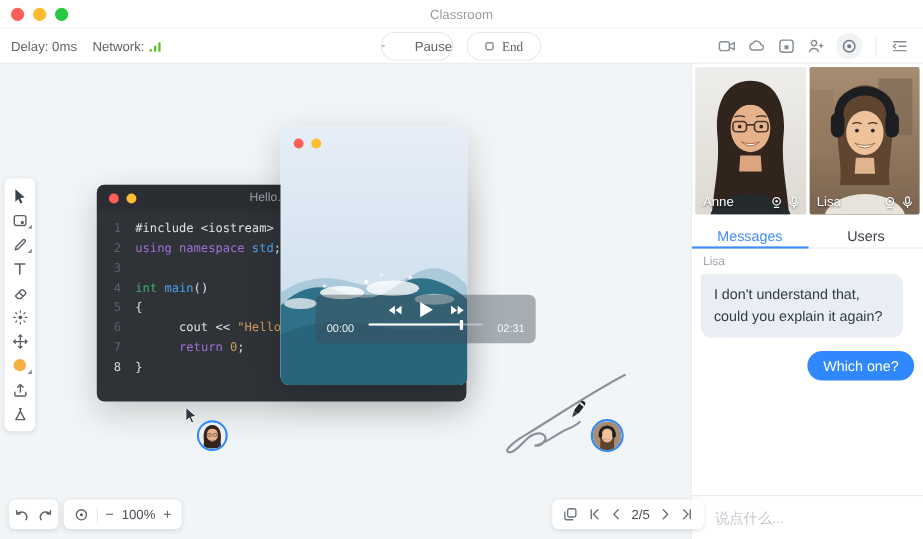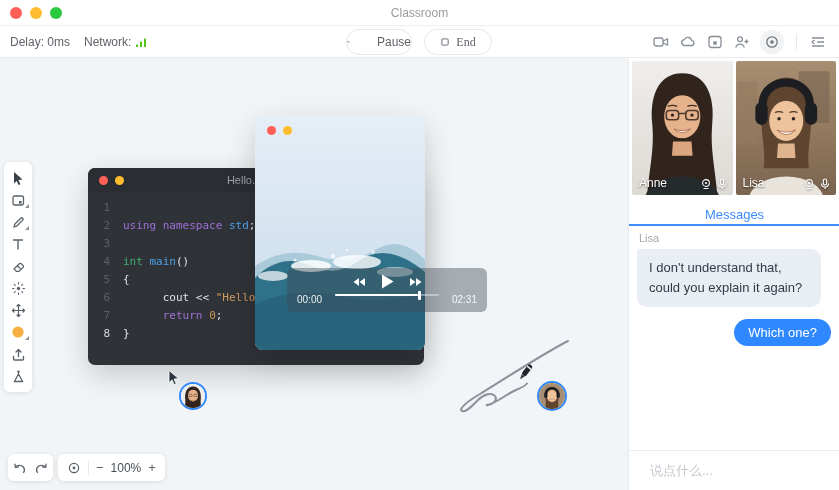--- a/index.html
+++ b/index.html
@@ -200,20 +200,21 @@
 
   <div class="editor">
     <div class="editor-bar">
       <div class="dot" style="left:11px; background:#ff5f57;"></div>
       <div class="dot" style="left:27px; background:#febc2e;"></div>
       <div class="editor-title">Hello.</div>
     </div>
     <div class="code">
         <div class="code-line">
           <span class="ln">1</span>
+          <span class="lt"><span class="tok-plain">#include &lt;iostream&gt;</span></span>
         </div>
         <div class="code-line">
           <span class="ln">2</span>
           <span class="lt"><span class="tok-purple">using namespace</span><span class="tok-plain"> </span><span class="tok-blue">std</span><span class="tok-plain">;</span></span>
         </div>
         <div class="code-line">
           <span class="ln">3</span>
           <span class="lt"></span>
         </div>
         <div class="code-line">
@@ -396,20 +397,39 @@
     <svg width="14" height="14" viewBox="0 0 14 14" fill="none" stroke="#5b6168" stroke-width="1.2">
       <circle cx="7" cy="7" r="4.6"></circle>
       <circle cx="7" cy="7" r="1.4" fill="#5b6168" stroke="none"></circle>
     </svg>
     <div class="vdiv"></div>
     <span class="zbtn">−</span>
     <span class="zoom-txt">100%</span>
     <span class="zbtn">+</span>
   </div>
 
+  <div class="fpanel panel-pager">
+    <svg width="13" height="13" viewBox="0 0 13 13" fill="none" stroke="#6b7280" stroke-width="1.2">
+      <rect x="4" y="1.5" width="7.5" height="7.5" rx="1.5"></rect>
+      <path d="M9 11.5 H3 A1.5 1.5 0 0 1 1.5 10 V4"></path>
+    </svg>
+    <svg width="11" height="11" viewBox="0 0 11 11" fill="none" stroke="#6b7280" stroke-width="1.3" stroke-linecap="round" stroke-linejoin="round">
+      <path d="M2.5 1.5 V9.5 M8.5 1.5 L4.5 5.5 L8.5 9.5"></path>
+    </svg>
+    <svg width="8" height="11" viewBox="0 0 8 11" fill="none" stroke="#6b7280" stroke-width="1.3" stroke-linecap="round" stroke-linejoin="round">
+      <path d="M6 1.5 L2 5.5 L6 9.5"></path>
+    </svg>
+    <span>2/5</span>
+    <svg width="8" height="11" viewBox="0 0 8 11" fill="none" stroke="#6b7280" stroke-width="1.3" stroke-linecap="round" stroke-linejoin="round">
+      <path d="M2 1.5 L6 5.5 L2 9.5"></path>
+    </svg>
+    <svg width="11" height="11" viewBox="0 0 11 11" fill="none" stroke="#6b7280" stroke-width="1.3" stroke-linecap="round" stroke-linejoin="round">
+      <path d="M8.5 1.5 V9.5 M2.5 1.5 L6.5 5.5 L2.5 9.5"></path>
+    </svg>
+  </div>
 
   <div class="rightpanel">
 
     <div class="feeds">
       <div class="feed feed-anne">
         <svg class="portrait" viewBox="0 0 100 130" preserveAspectRatio="xMidYMax slice">
           <path d="M50 12 C26 12 18 36 21 62 C23 86 18 104 16 130 H84 C82 104 77 86 79 62 C82 36 74 12 50 12 Z" fill="#31241d"></path>
           <ellipse cx="50" cy="134" rx="36" ry="22" fill="#252a2c"></ellipse>
           <path d="M41 78 H59 L60 92 H40 Z" fill="#dba57f"></path>
           <ellipse cx="50" cy="54" rx="17.5" ry="21" fill="#e6b28c"></ellipse>
@@ -463,20 +483,21 @@
           <svg width="12" height="12" viewBox="0 0 12 12" fill="none" stroke="#fff" stroke-width="1.1">
             <rect x="4.3" y="1" width="3.4" height="6" rx="1.7"></rect>
             <path d="M2.5 5.5 a3.5 3.5 0 0 0 7 0 M6 9 V11"></path>
           </svg>
         </div>
       </div>
     </div>
 
     <div class="tabs">
       <div class="tab active">Messages</div>
+      <div class="tab">Users</div>
     </div>
 
     <div class="chat">
       <div class="chat-sender">Lisa</div>
       <div class="bubble-in">I don't understand that, could you explain it again?</div>
       <div class="bubble-out-row">
         <div class="bubble-out">Which one?</div>
       </div>
     </div>
 

